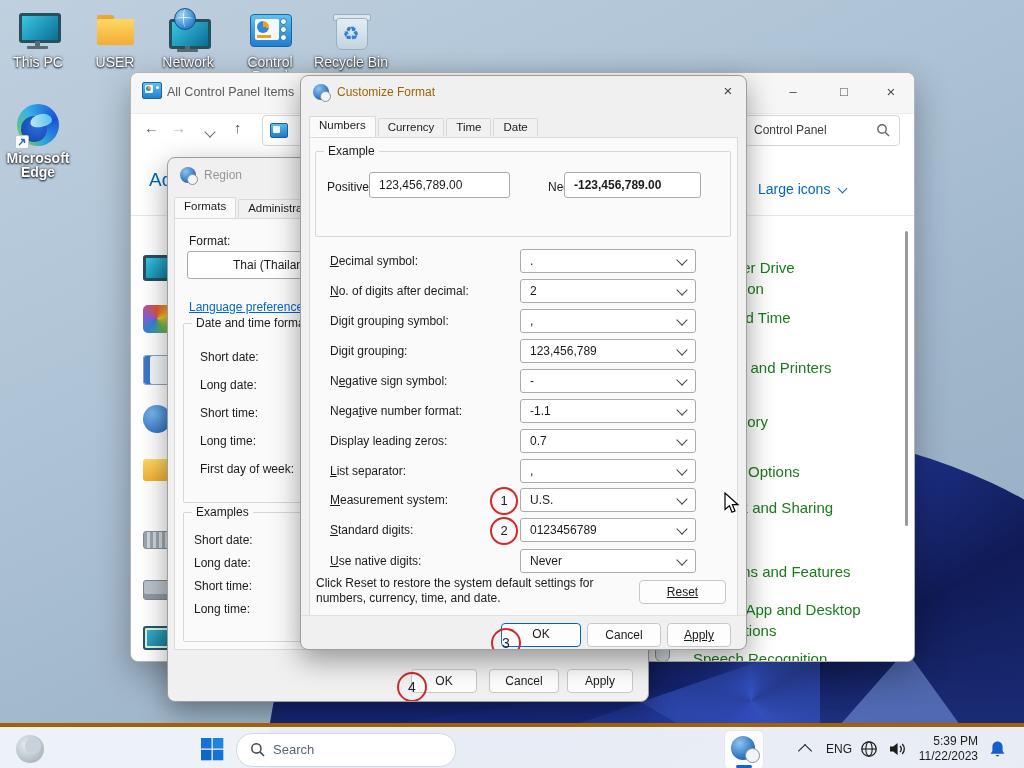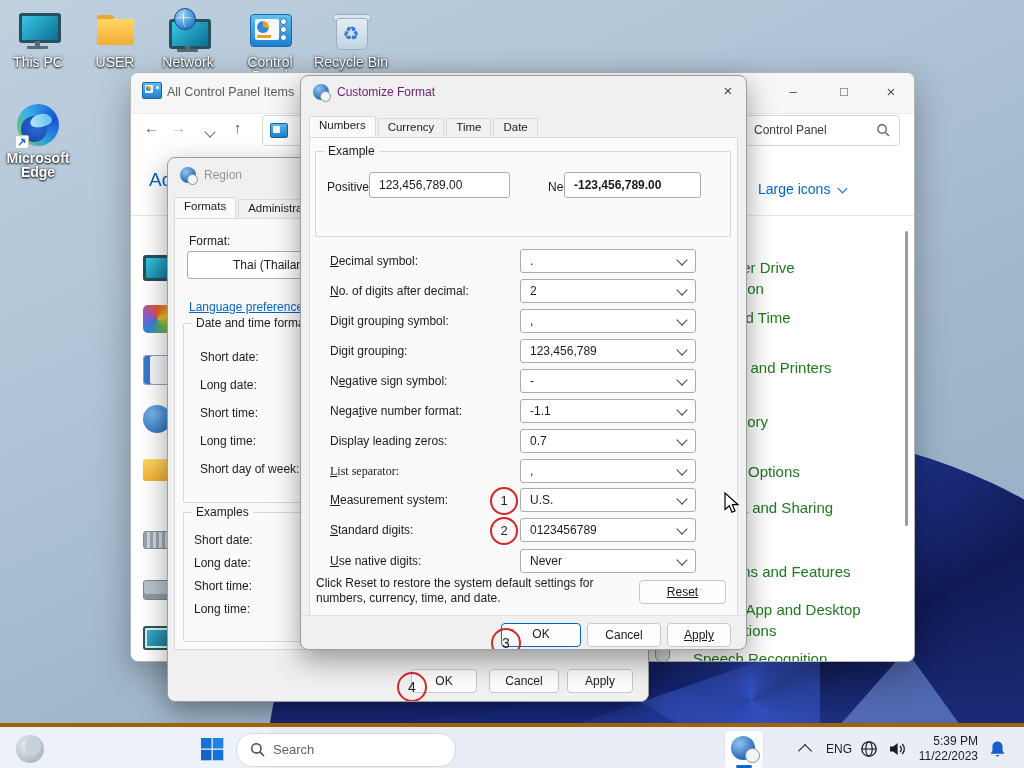--- a/index.html
+++ b/index.html
@@ -53,21 +53,21 @@
   .edge-glyph:after{content:"";position:absolute;left:13px;top:10px;width:22px;height:13px;border-radius:50% 50% 50% 50%/60% 60% 40% 40%;
     background:linear-gradient(90deg,#bfe7f7,#57c2ef);transform:rotate(-12deg);}
   .sc-badge{position:absolute;left:0px;top:31px;width:12px;height:12px;background:#fff;border:1px solid #b9c6d2;border-radius:2px;}
   .sc-badge svg{position:absolute;left:1px;top:1px;}
 
   
   .win{background:#fff;border:1px solid #b5b5b5;border-radius:8px;
     box-shadow:0 12px 34px rgba(0,0,0,.3);overflow:hidden;}
   .dlg{background:#f0f0f0;border:1px solid #9d9d9d;border-radius:8px;
     box-shadow:0 10px 28px rgba(0,0,0,.38);overflow:hidden;}
-  .tbar-title{font-size:12.5px;color:#701a75;white-space:nowrap;}
+  .tbar-title{font-size:12.5px;color:#a16207;white-space:nowrap;}
   .tbar-title.inactive{color:#969696;}
   .winbtn{width:14px;text-align:center;font-size:13px;color:#4b4b4b;line-height:16px;}
   .navarrow{font-size:15px;color:#575757;}
   .tbox{background:#fff;border:1px solid #d6d6d6;border-radius:4px;}
   .page{background:#fafafa;border:1px solid #dadada;}
   .tabstrip{height:22px;}
   .tab{position:relative;float:left;top:2px;margin-right:2px;padding:2px 9px 3px;background:#f1f1f1;
     border:1px solid #d9d9d9;border-bottom:none;border-radius:2px 2px 0 0;font-size:11.5px;color:#1b1b1b;}
   .tab.active{top:0;padding-bottom:6px;background:#fafafa;z-index:3;}
   .gbox{position:absolute;border:1px solid #d7d7d7;border-radius:2px;}
@@ -256,21 +256,21 @@
       </div>
       <div class="flabel linkblue" style="left:14px;top:81px;text-decoration:underline;">Language preferences</div>
 
       <div class="gbox" style="left:8px;top:104px;width:430px;height:178px;">
         <div class="gleg">Date and time formats</div>
         <div id="region-g1-rows">
             <div class="flabel" style="left: 16px; top: 26px;">Short date:</div>
             <div class="flabel" style="left: 16px; top: 54px;">Long date:</div>
             <div class="flabel" style="left: 16px; top: 82px;">Short time:</div>
             <div class="flabel" style="left: 16px; top: 110px;">Long time:</div>
-            <div class="flabel" style="left: 16px; top: 138px;">Short day of week:</div>
+            <div class="flabel" style="left: 16px; top: 138px;">First day of week:</div>
           </div>
       </div>
       <div class="gbox" style="left:8px;top:293px;width:430px;height:128px;">
         <div class="gleg">Examples</div>
         <div id="region-g2-rows">
             <div class="flabel" style="left: 10px; top: 20px;">Short date:</div>
             <div class="flabel" style="left: 10px; top: 43px;">Long date:</div>
             <div class="flabel" style="left: 10px; top: 66px;">Short time:</div>
             <div class="flabel" style="left: 10px; top: 89px;">Long time:</div>
           </div>
@@ -334,21 +334,21 @@
           <div class="flabel" style="left: 20px; top: 266px;">Nega<span class="u">t</span>ive number format:</div>
           <div class="wsel" style="left: 210px; top: 261px; width: 174px; height: 22px;">
             <span class="val">-1.1</span>
             <div class="caret"></div>
           </div>
           <div class="flabel" style="left: 20px; top: 296px;">Display leading zeros:</div>
           <div class="wsel" style="left: 210px; top: 291px; width: 174px; height: 22px;">
             <span class="val">0.7</span>
             <div class="caret"></div>
           </div>
-          <div class="flabel" style="left: 20px; top: 326px; font-family: Liberation Serif, serif;"><span class="u">L</span>ist separator:</div>
+          <div class="flabel" style="left: 20px; top: 326px;"><span class="u">L</span>ist separator:</div>
           <div class="wsel" style="left: 210px; top: 321px; width: 174px; height: 22px;">
             <span class="val">,</span>
             <div class="caret"></div>
           </div>
           <div class="flabel" style="left: 20px; top: 355px;"><span class="u">M</span>easurement system:</div>
           <div class="wsel" style="left: 210px; top: 350px; width: 174px; height: 22px;">
             <span class="val">U.S.</span>
             <div class="caret"></div>
           </div>
           <div class="ann" style="left: 180px; top: 349px; width: 24px; height: 24px; line-height: 24px; font-size: 13px;">1</div>

